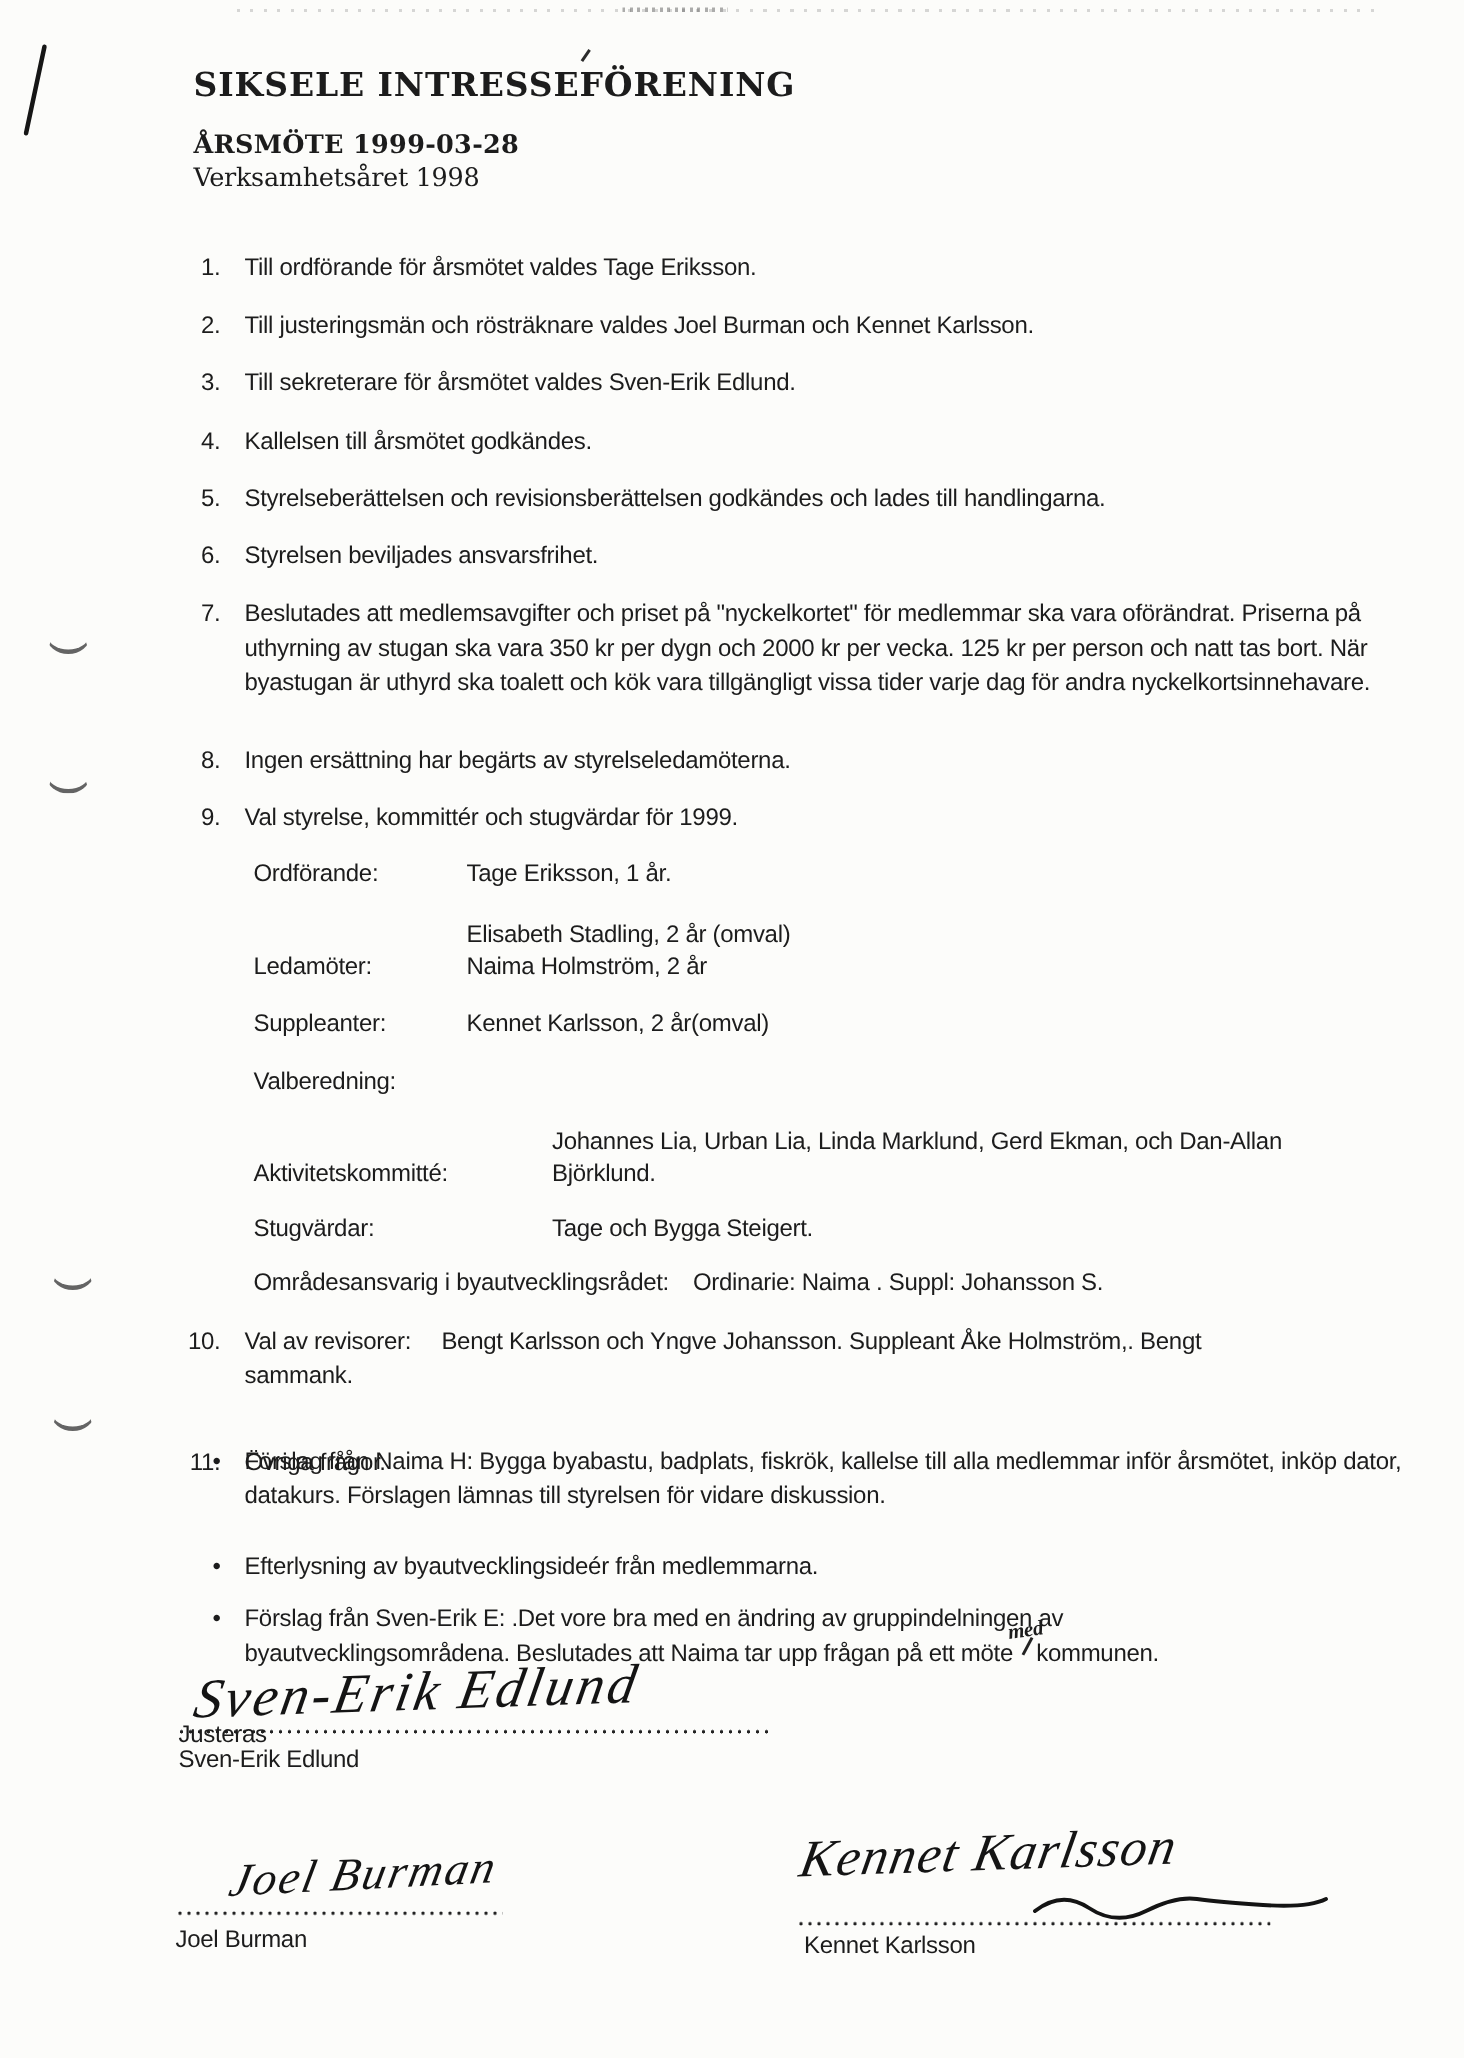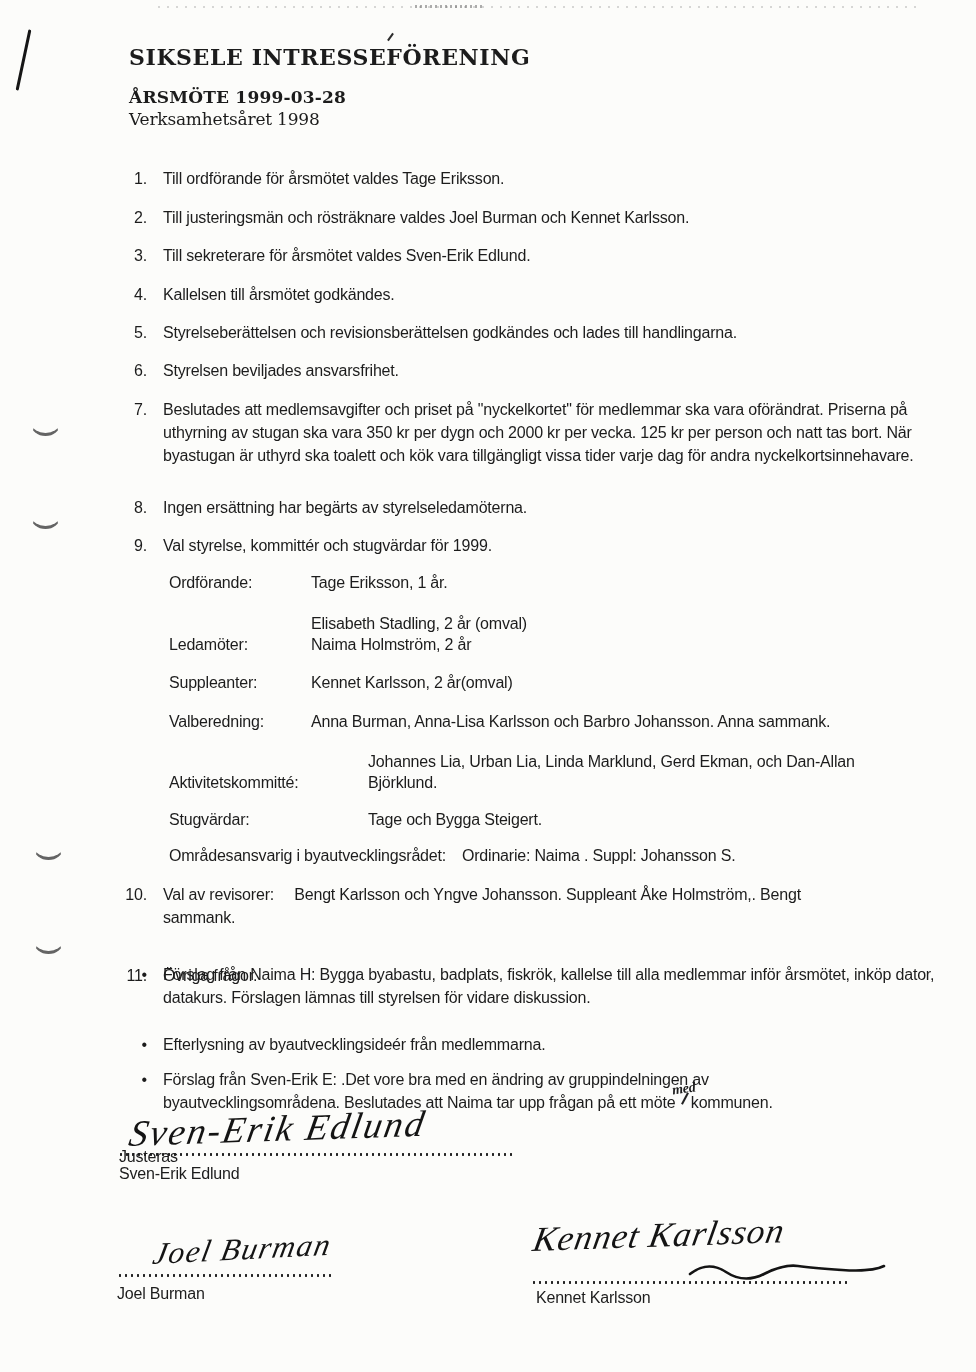--- a/index.html
+++ b/index.html
@@ -134,21 +134,20 @@
       <span style="display:block">Elisabeth Stadling, 2 år (omval)</span>
       <span style="display:block">Naima Holmström, 2 år</span>
     </span>
   </div>
   <div class="role" style="top:672px">
     <span class="role-label">Suppleanter:</span>
     <span class="role-val">Kennet Karlsson, 2 år(omval)</span>
   </div>
   <div class="role" style="top:711px">
     <span class="role-label">Valberedning:</span>
-    <span class="role-val">Anna Burman, Anna-Lisa Karlsson och Barbro Johansson. Anna sammank.</span>
   </div>
   <div class="role wide" style="top:751px">
     <span class="role-label">Aktivitetskommitté:</span>
     <span class="role-val">
       <span style="display:block">Johannes Lia, Urban Lia, Linda Marklund, Gerd Ekman, och Dan-Allan</span>
       <span style="display:block">Björklund.</span>
     </span>
   </div>
   <div class="role wide" style="top:809px">
     <span class="role-label">Stugvärdar:</span>

